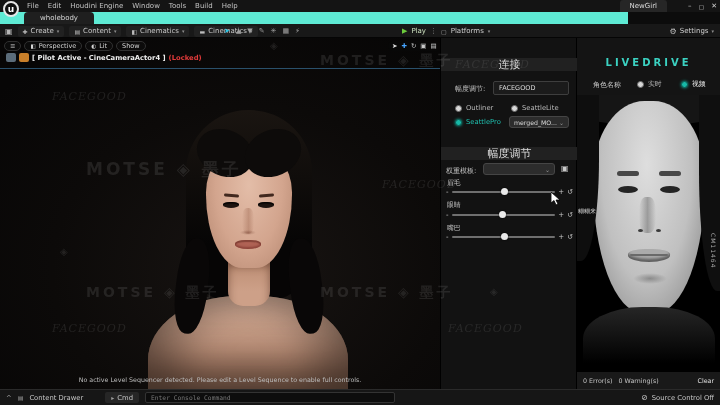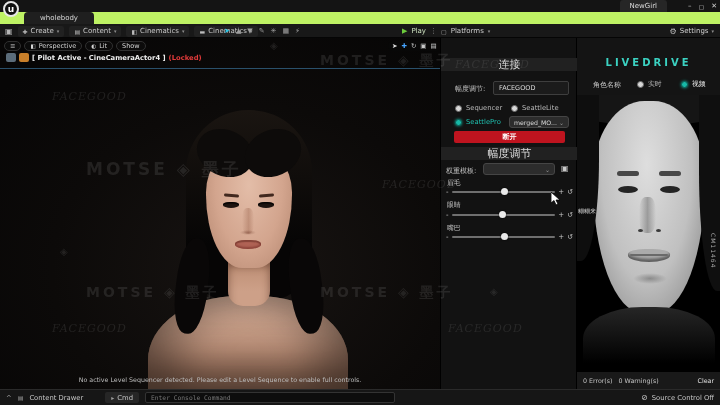--- a/index.html
+++ b/index.html
@@ -14,21 +14,21 @@
   .titlebar { position:absolute; left:0; top:0; width:720px; height:12px; background:#141414; }
   .logo { position:absolute; left:3px; top:1px; width:16px; height:16px; border-radius:50%;
           background:#101010; border:2px solid #e6e6e6; color:#fff; z-index:6;
           display:flex; align-items:center; justify-content:center; font-size:9px; font-weight:bold; }
   .menus { position:absolute; left:27px; top:0; height:12px; display:flex; gap:9px; align-items:center; color:#c2c2c2; }
   .wintitle { position:absolute; right:53px; top:0; height:12px; padding:0 10px; background:#262626;
               border-radius:3px 3px 0 0; display:flex; align-items:center; color:#dcdcdc; }
   .winbtns { position:absolute; right:3px; top:0; height:12px; display:flex; gap:7px; align-items:center; color:#cfcfcf; font-size:7px; }
 
   
-  .tabrow { position:absolute; left:0; top:12px; width:720px; height:12px; background:#bef264; }
+  .tabrow { position:absolute; left:0; top:12px; width:628px; height:12px; background:#5eead4; }
   .doctab { position:absolute; left:24px; top:0; height:12px; padding:0 16px; background:#1f1f1f;
             border-radius:4px 4px 0 0; display:flex; align-items:center; color:#d8d8d8; }
 
   
   .toolbar { position:absolute; left:0; top:24px; width:720px; height:14px; background:#181818; border-bottom:1px solid #050505; }
   .tbtn { display:flex; align-items:center; gap:3px; height:11px; padding:0 5px; border-radius:2px; background:#212121; color:#c9c9c9; }
   .tbtn .ticon { font-size:6px; color:#bdbdbd; }
   .caret { font-size:5px; color:#8f8f8f; }
   .modes { position:absolute; left:224px; top:1px; height:12px; display:flex; gap:6px; align-items:center; font-size:7px; color:#9f9f9f; }
   .mode-active { color:#2cc6e8; }
@@ -136,20 +136,29 @@
 </style>
 </head>
 <body>
 
 <div id="app">
 
   <div class="titlebar">
     <div class="logo">
         <span>u</span>
       </div>
+    <div class="menus">
+      <span class="menu-item">File</span>
+      <span class="menu-item">Edit</span>
+      <span class="menu-item">Houdini Engine</span>
+      <span class="menu-item">Window</span>
+      <span class="menu-item">Tools</span>
+      <span class="menu-item">Build</span>
+      <span class="menu-item">Help</span>
+    </div>
     <div class="wintitle">NewGirl</div>
     <div class="winbtns">
       <span>–</span>
       <span style="font-size:6px;">▢</span>
       <span>✕</span>
     </div>
   </div>
 
   <div class="tabrow">
     <div class="doctab">wholebody</div>
@@ -260,36 +269,35 @@
   </div>
 
   <div class="midpanel">
     <div class="phead" style="top:20px;">连接</div>
 
     <span class="abs" style="left:14px; top:46px; color:#c3c3c3;">幅度调节:</span>
     <div class="pinput" style="left:52px; top:43px; width:76px; height:14px;">FACEGOOD</div>
 
     <div class="flex abs" style="left:14px; top:66px;">
       <span class="radio"></span>
-      <span class="rlabel">Sequencer</span>
+      <span class="rlabel">Outliner</span>
     </div>
     <div class="flex abs" style="left:70px; top:66px;">
       <span class="radio"></span>
       <span class="rlabel">SeattleLite</span>
     </div>
     <div class="flex abs" style="left:14px; top:80px;">
       <span class="radio sel"></span>
       <span class="rlabel" style="color:#1fbfae;">SeattlePro</span>
     </div>
     <div class="pselect abs" style="left:68px; top:78px; width:60px; height:12px;">
       <span>merged_MO...</span>
       <span style="color:#9a9a9a; font-size:6px;">⌄</span>
     </div>
 
-    <div class="btn-danger" style="top:93px;">断开</div>
 
     <div class="phead" style="top:109px;">幅度调节</div>
 
     <span class="abs" style="left:5px; top:128px; color:#c3c3c3;">权重模板:</span>
     <div class="pselect abs" style="left:42px; top:125px; width:72px; height:12px;">
       <span></span>
       <span style="color:#9a9a9a; font-size:6px;">⌄</span>
     </div>
     <span class="abs" style="left:120px; top:126px; font-size:8px; color:#c9c9c9;">▣</span>
 

